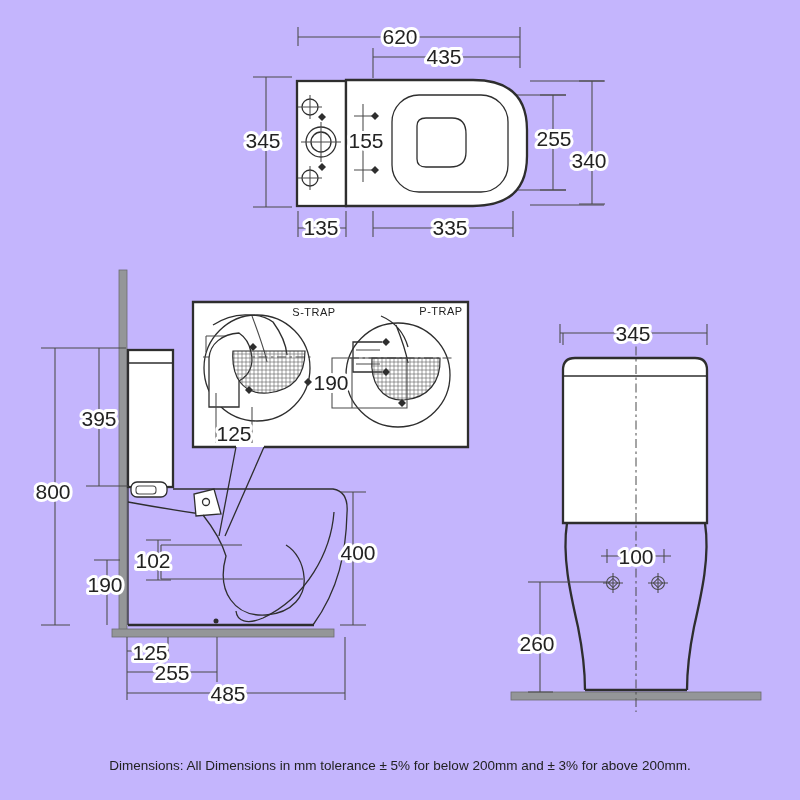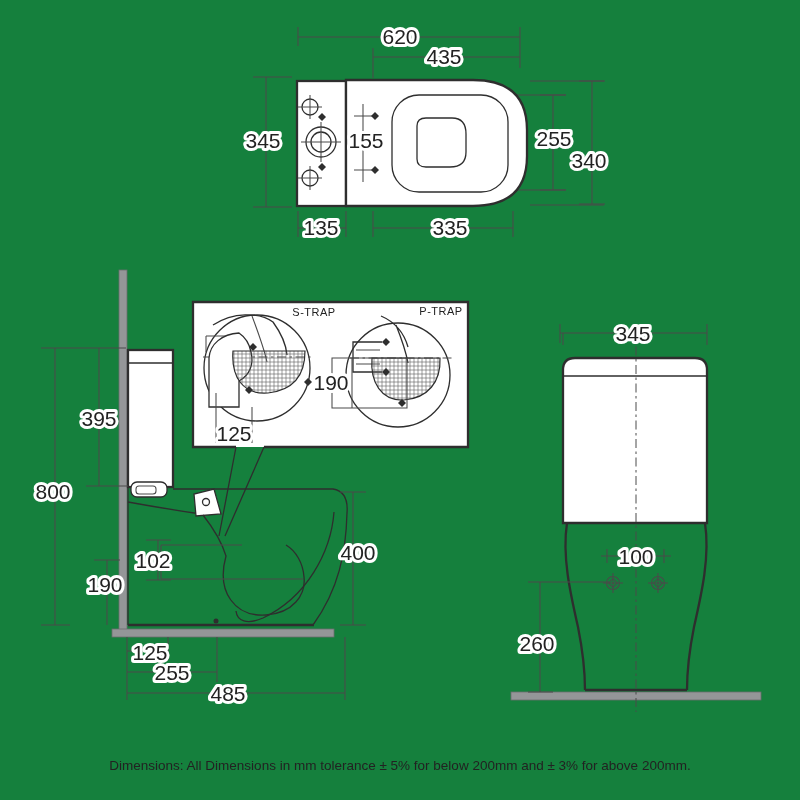--- a/index.html
+++ b/index.html
@@ -1,16 +1,16 @@
 <!DOCTYPE html>
 <html><head>
 <meta charset="utf-8">
 <style>
   html,body{margin:0;padding:0;background:#fff;}
-  .canvas{position:relative;width:800px;height:800px;background:#15803d;font-family:"Liberation Sans",sans-serif;overflow:hidden;}
+  .canvas{position:relative;width:800px;height:800px;background:#c4b5fd;font-family:"Liberation Sans",sans-serif;overflow:hidden;}
   svg{position:absolute;left:0;top:0;}
   .ln{stroke:#2e2e2e;fill:none;}
   .w1{stroke-width:1.3px;}
   .w2{stroke-width:2.3px;}
   .thin{stroke:#4a4a4a;stroke-width:1.05px;fill:none;}
   .fillw{fill:#ffffff;}
   .gray{fill:#949698;stroke:#6b6d6f;stroke-width:0.8px;}
   .hatchfill{fill:url(#hatch);stroke:#2e2e2e;stroke-width:1.2px;}
   .cdash{stroke:#4a4a4a;stroke-width:1px;fill:none;stroke-dasharray:9 3.5 2.5 3.5;}
   text{fill:#222;paint-order:stroke;stroke:#ffffff;stroke-width:6px;stroke-linejoin:round;}

